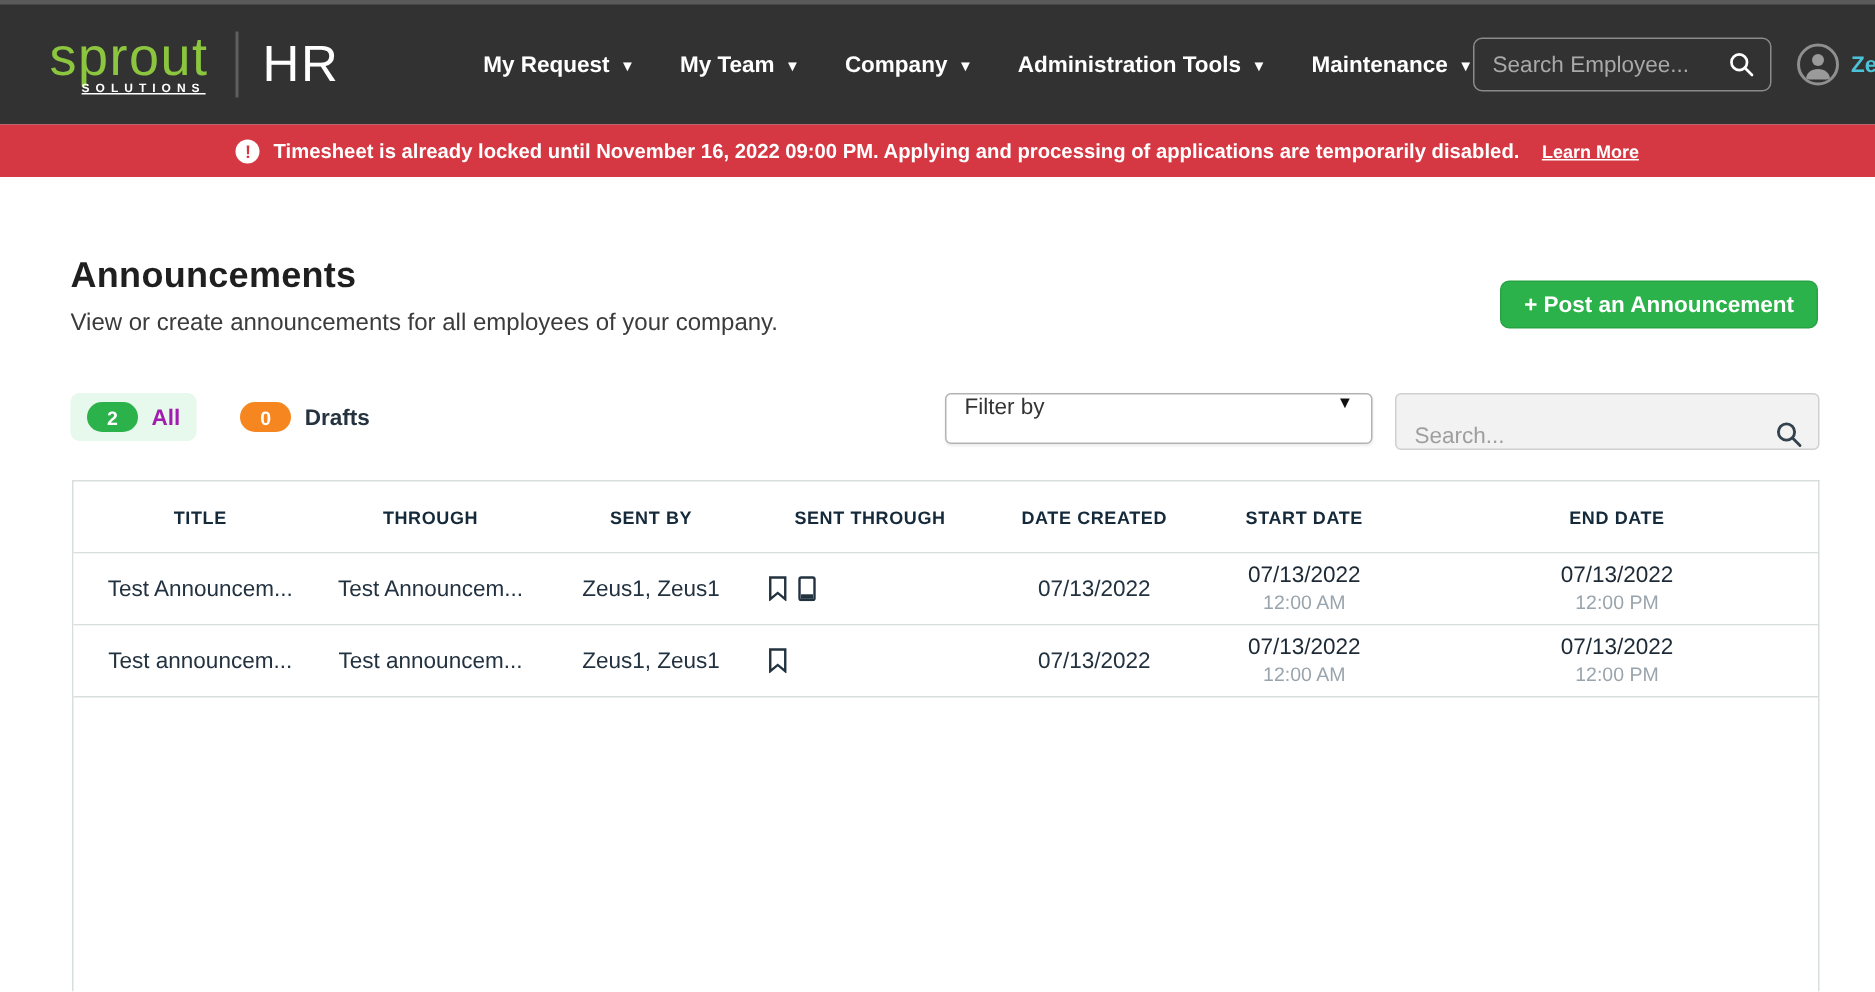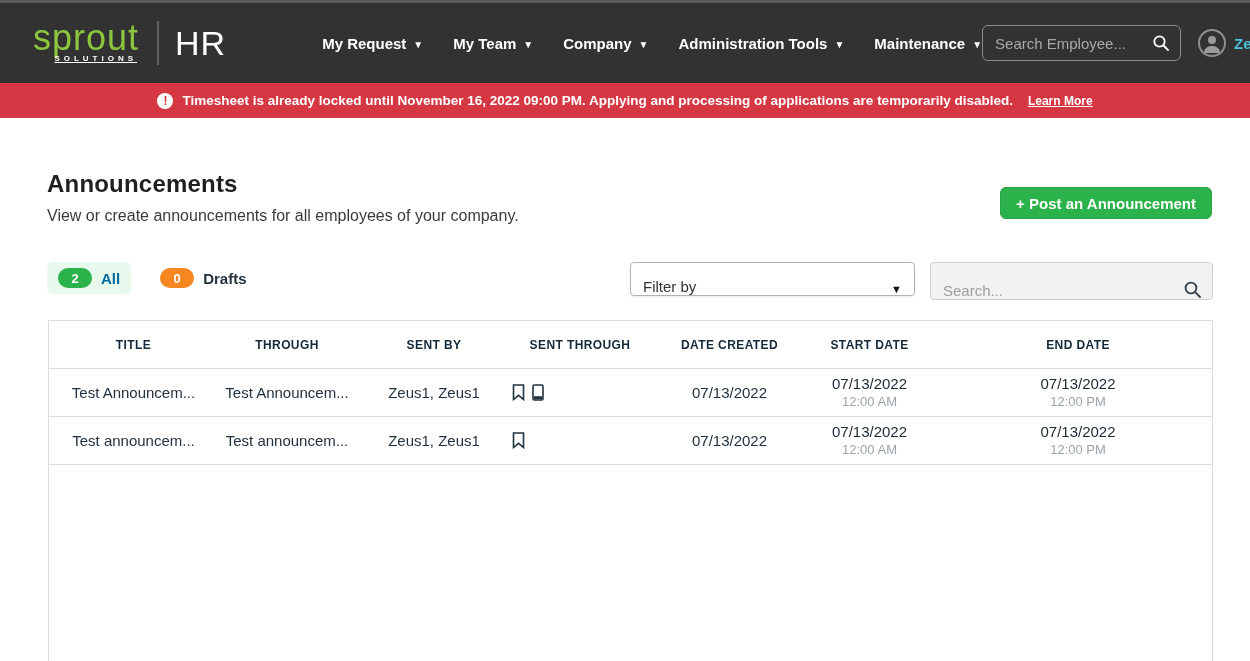--- a/index.html
+++ b/index.html
@@ -60,27 +60,27 @@
   
   .controls { position: absolute; left: 0; top: 144px; width: 100%; height: 34px; }
   .tabs { position: absolute; left: 47px; top: 0; display: flex; align-items: center; gap: 18px; }
   .tab { display: flex; align-items: center; gap: 9px; padding: 6px 11px; border-radius: 6px; cursor: pointer; }
   .tab.active { background: #e7f8ec; }
   .count-badge { min-width: 34px; height: 20px; border-radius: 10px; display: flex; align-items: center; justify-content: center;
     color: #fff; font-size: 13px; font-weight: 800; padding: 0 10px; }
   .badge-green { background: #2cb24a; }
   .badge-orange { background: #f6861f; }
   .tab-label { font-size: 15px; font-weight: 800; }
-  .tab-label.green { color: #0369a1; }
+  .tab-label.green { color: #a21caf; }
   .tab-label.dark { color: #24333f; }
 
   .filter-select {
     position: absolute; left: 630px; top: 0; width: 285px; height: 34px;
     border: 1px solid #b3b3b3; border-radius: 4px; background: #fff;
-    display: flex; align-items: flex-end; padding: 0 12px; cursor: pointer;
+    display: flex; align-items: flex-start; padding: 0 12px; cursor: pointer;
     box-shadow: 0 1px 2px rgba(0,0,0,0.08);
   }
   .filter-select .sel-text { flex: 1; font-size: 15px; color: #333; }
   .sel-caret { color: #111; font-size: 11px; }
 
   .table-search {
     position: absolute; left: 930px; top: 0; width: 283px; height: 38px;
     background: #f2f2f2; border: 1px solid #cfcfcf; border-radius: 4px;
     display: flex; align-items: flex-end; padding: 0 10px 0 12px;
   }

